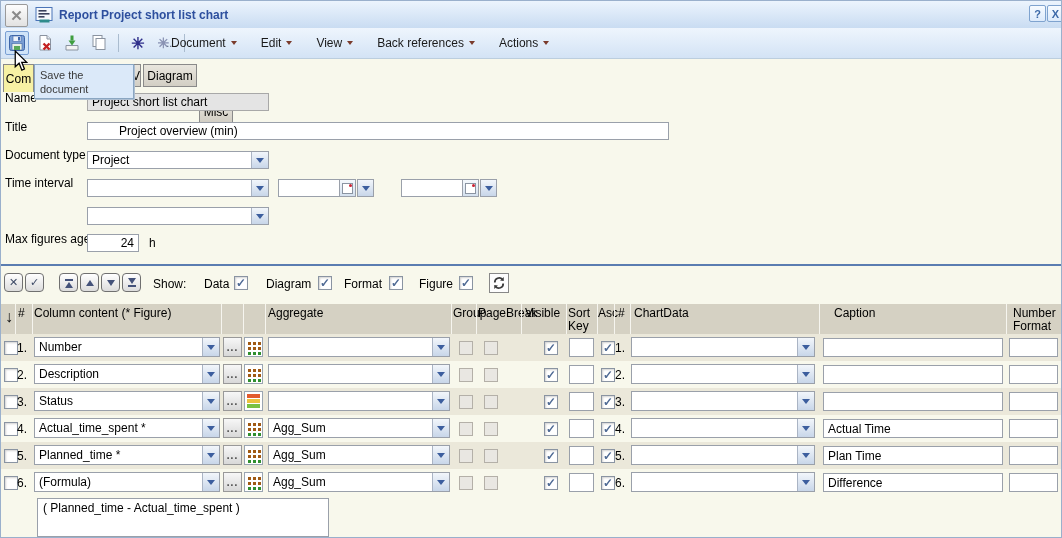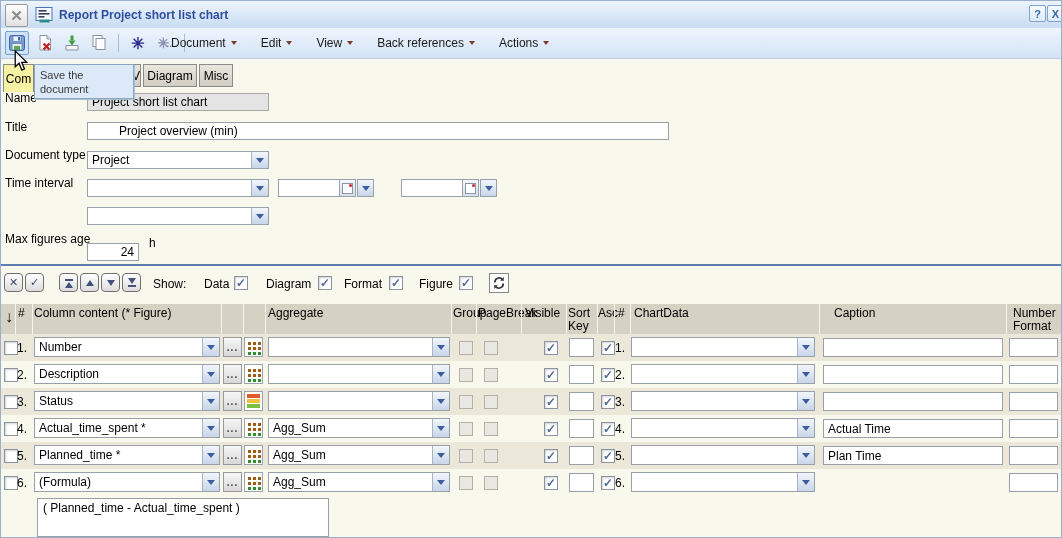--- a/index.html
+++ b/index.html
@@ -194,21 +194,21 @@
       <span class="menu">
           <span>Actions</span>
           <span class="tri"></span>
         </span>
     </div>
   </div>
 
   <div class="abs tab active" style="left:2px;width:31px;">Com</div>
   <div class="abs tab" style="left:130px;width:10px;">V</div>
   <div class="abs tab" style="left:142px;width:54px;">Diagram</div>
-  <div class="abs tab" style="left:198px;width:34px;">Misc</div>
+  <div class="abs tab" style="left:198px;width:34px;margin-top:36px;">Misc</div>
 
   <div class="abs tooltip">Save the document</div>
   <div class="abs cursor">
     <svg width="14" height="22" viewBox="0 0 13 21">
       <path d="M1 1 L1 16 L4.7 12.6 L7.3 19.2 L9.8 18.1 L7.2 11.8 L12 11.8 Z" fill="#fff" stroke="#000" stroke-width="1.2"></path>
     </svg>
   </div>
 
   <div class="abs flabel" style="top:90px;">Name</div>
   <input class="abs tinput ro" style="left: 86px; top: 92px; width: 182px;" readonly="" value="Project short list chart">
@@ -251,21 +251,21 @@
   </div>
 
   <div class="abs sel" style="left:86px;top:206px;width:182px;">
     <span class="sel-text"></span>
     <span class="sel-btn">
         <span class="chev"></span>
       </span>
   </div>
 
   <div class="abs flabel" style="top:231px;">Max figures age</div>
-  <input class="abs tinput" style="left: 86px; top: 233px; width: 52px; text-align: right; margin-top: 9px;" value="24">
+  <input class="abs tinput" style="left: 86px; top: 233px; width: 52px; text-align: right;" value="24">
   <div class="abs" style="left:148px;top:235px;">h</div>
 
   <div class="abs divider"></div>
 
   <div class="abs sbtn" style="left:3px;top:272px;">✕</div>
   <div class="abs sbtn" style="left:24px;top:272px;">✓</div>
   <div class="abs sbtn" style="left:58px;top:272px;">
       <span class="bar"></span>
       <span class="tri-up"></span>
     </div>
@@ -511,19 +511,20 @@
       <span class="cb vcb checked"></span>
       <input class="tinput skey" style="">
       <span class="cb acb checked"></span>
       <span class="onum">6.</span>
       <div class="sel rsel chsel">
         <span class="sel-text"></span>
         <span class="sel-btn">
             <span class="chev"></span>
           </span>
       </div>
+      <input class="tinput cap" value="Difference" style="">
       <input class="tinput nfmt" style="">
     </div>
     </div>
 
   <textarea class="formula" style="">( Planned_time - Actual_time_spent )</textarea>
 
 </div>
 
 </body></html>

